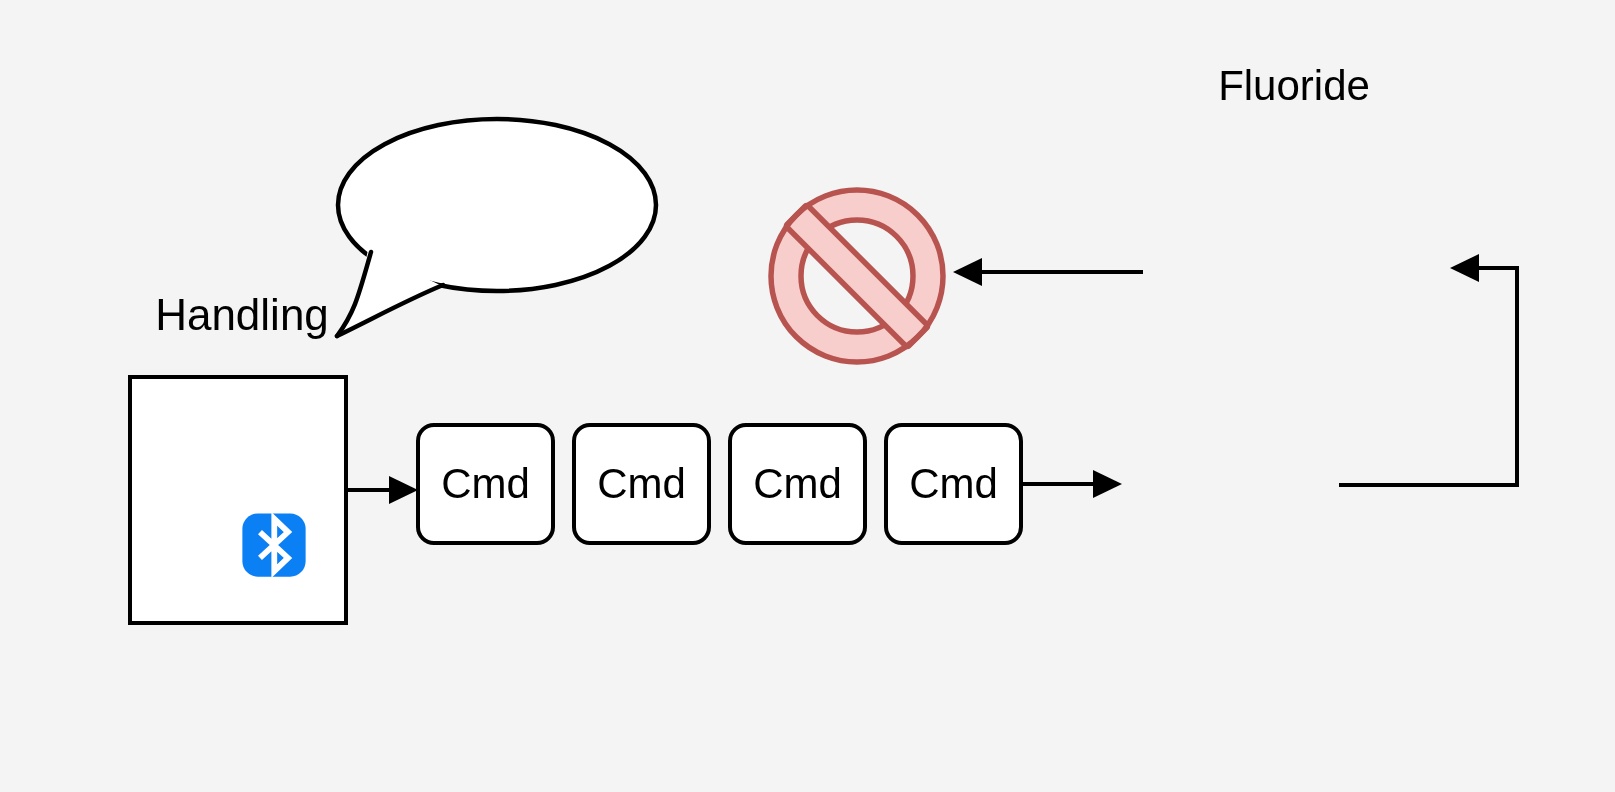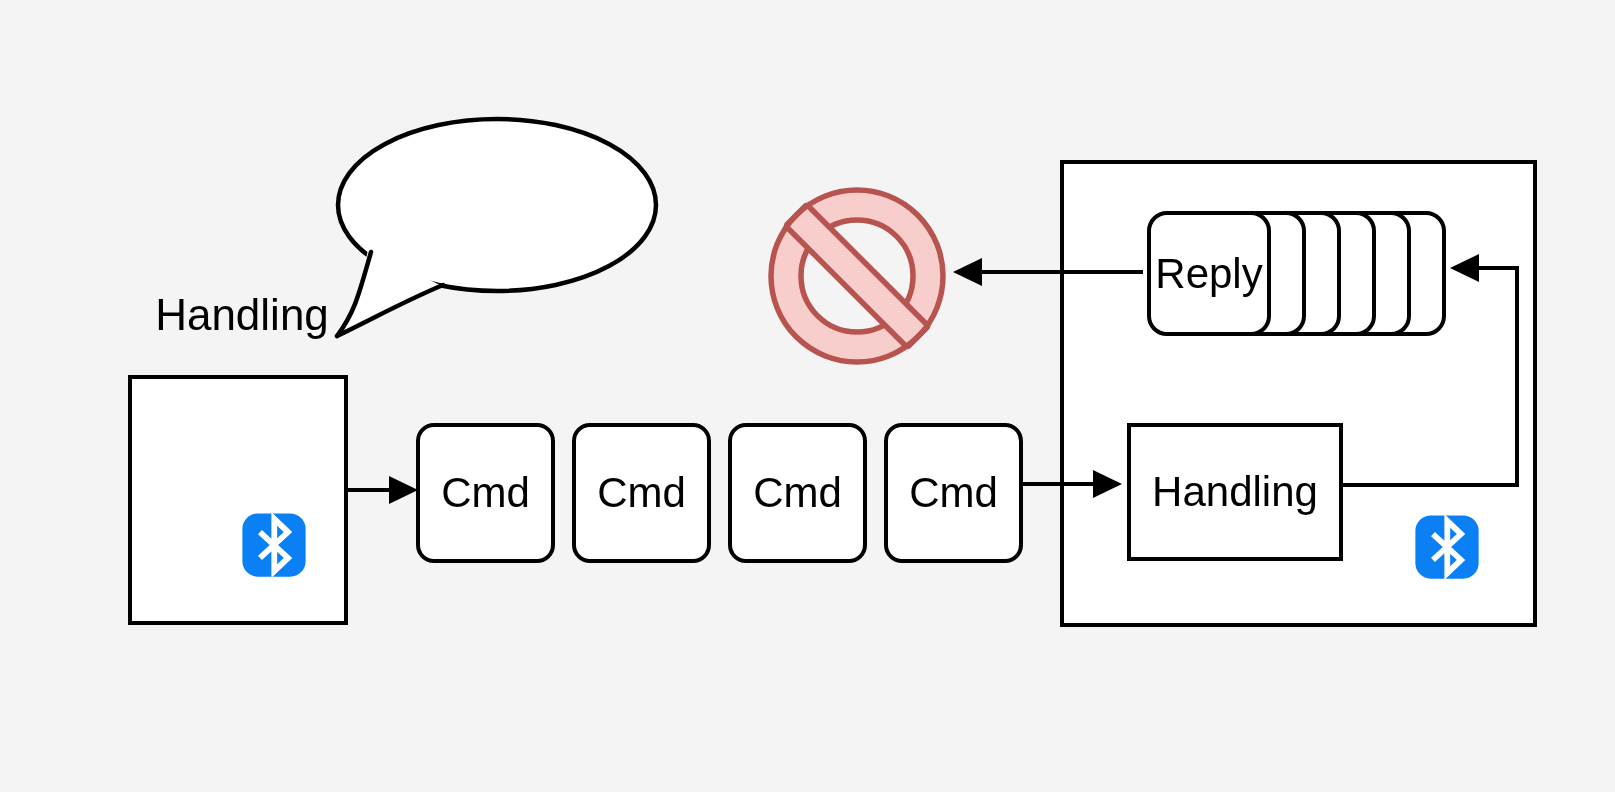--- a/index.html
+++ b/index.html
@@ -12,21 +12,21 @@
   
   .layer { position:absolute; left:0; top:0; width:1615px; height:792px; z-index:2; pointer-events:none; }
   .box {
     position:absolute; background:var(--box-fill,#fff);
     border:4px solid var(--stroke,#000); box-sizing:border-box;
   }
   .attacker-box { left:128px; top:375px; width:220px; height:250px; z-index:1; }
   .fluoride-box { left:1060px; top:160px; width:477px; height:467px; z-index:1; }
   
   .cmd-box {
-    position:absolute; top:423px; width:139px; height:140px;
+    position:absolute; top:423px; width:139px; height:122px;
     background:var(--box-fill,#fff); border:4px solid var(--stroke,#000);
     border-radius:18px; box-sizing:border-box; z-index:3;
     display:flex; align-items:center; justify-content:center; font-size:42px;
   }
   .cmd-0{left:416px} .cmd-1{left:572px} .cmd-2{left:728px} .cmd-3{left:884px}
   
   .queue-card {
     position:absolute; top:47px; width:124px; height:125px;
     background:var(--box-fill,#fff); border:4px solid var(--stroke,#000);
     border-radius:20px; box-sizing:border-box;
@@ -66,40 +66,20 @@
 
 <div class="stage">
 
   <div class="box attacker-box">
     <svg class="bt bt-attacker" viewBox="0 0 24 24">
       <rect x="0.5" y="0.5" width="23" height="23" rx="5.6" class="bt-bg"></rect>
       <path class="bt-rune" d="M6.9 7.3 L17.1 16.7 L12.1 21.5 L12.1 2.5 L17.1 7.3 L6.9 16.7"></path>
     </svg>
   </div>
 
-  <div class="box fluoride-box">
-
-    <div class="queue-card qc-5"></div>
-    <div class="queue-card qc-4"></div>
-    <div class="queue-card qc-3"></div>
-    <div class="queue-card qc-2"></div>
-    <div class="queue-card qc-1"></div>
-    <div class="queue-card reply-card">
-      <span>Reply</span>
-    </div>
-
-    <div class="handling-box">
-      <span>Handling</span>
-    </div>
-
-    <svg class="bt bt-fluoride" viewBox="0 0 24 24">
-      <rect x="0.5" y="0.5" width="23" height="23" rx="5.6" class="bt-bg"></rect>
-      <path class="bt-rune" d="M6.9 7.3 L17.1 16.7 L12.1 21.5 L12.1 2.5 L17.1 7.3 L6.9 16.7"></path>
-    </svg>
-  </div>
 
   <svg class="layer" viewBox="0 0 1615 792">
 
     <g>
       <ellipse cx="497" cy="205" rx="159" ry="86" class="bubble-shape"></ellipse>
       <path class="bubble-patch" d="M 368 250 C 358 294 354 312 337 336 C 376 316 406 300 442 286 Z"></path>
       <path class="bubble-line" d="M 371 252 C 359 294 355 312 337 336"></path>
       <path class="bubble-line" d="M 337 336 C 376 317 407 300 443 285"></path>
     </g>
 
@@ -140,16 +120,17 @@
     <span>Cmd</span>
   </div>
   <div class="cmd-box cmd-2">
     <span>Cmd</span>
   </div>
   <div class="cmd-box cmd-3">
     <span>Cmd</span>
   </div>
 
   <div class="label attacker-label">Handling</div>
+  <div class="label fluoride-title">Fluoride</div>
   <div class="bubble-text">
   </div>
 
 </div>
 
 </body></html>

